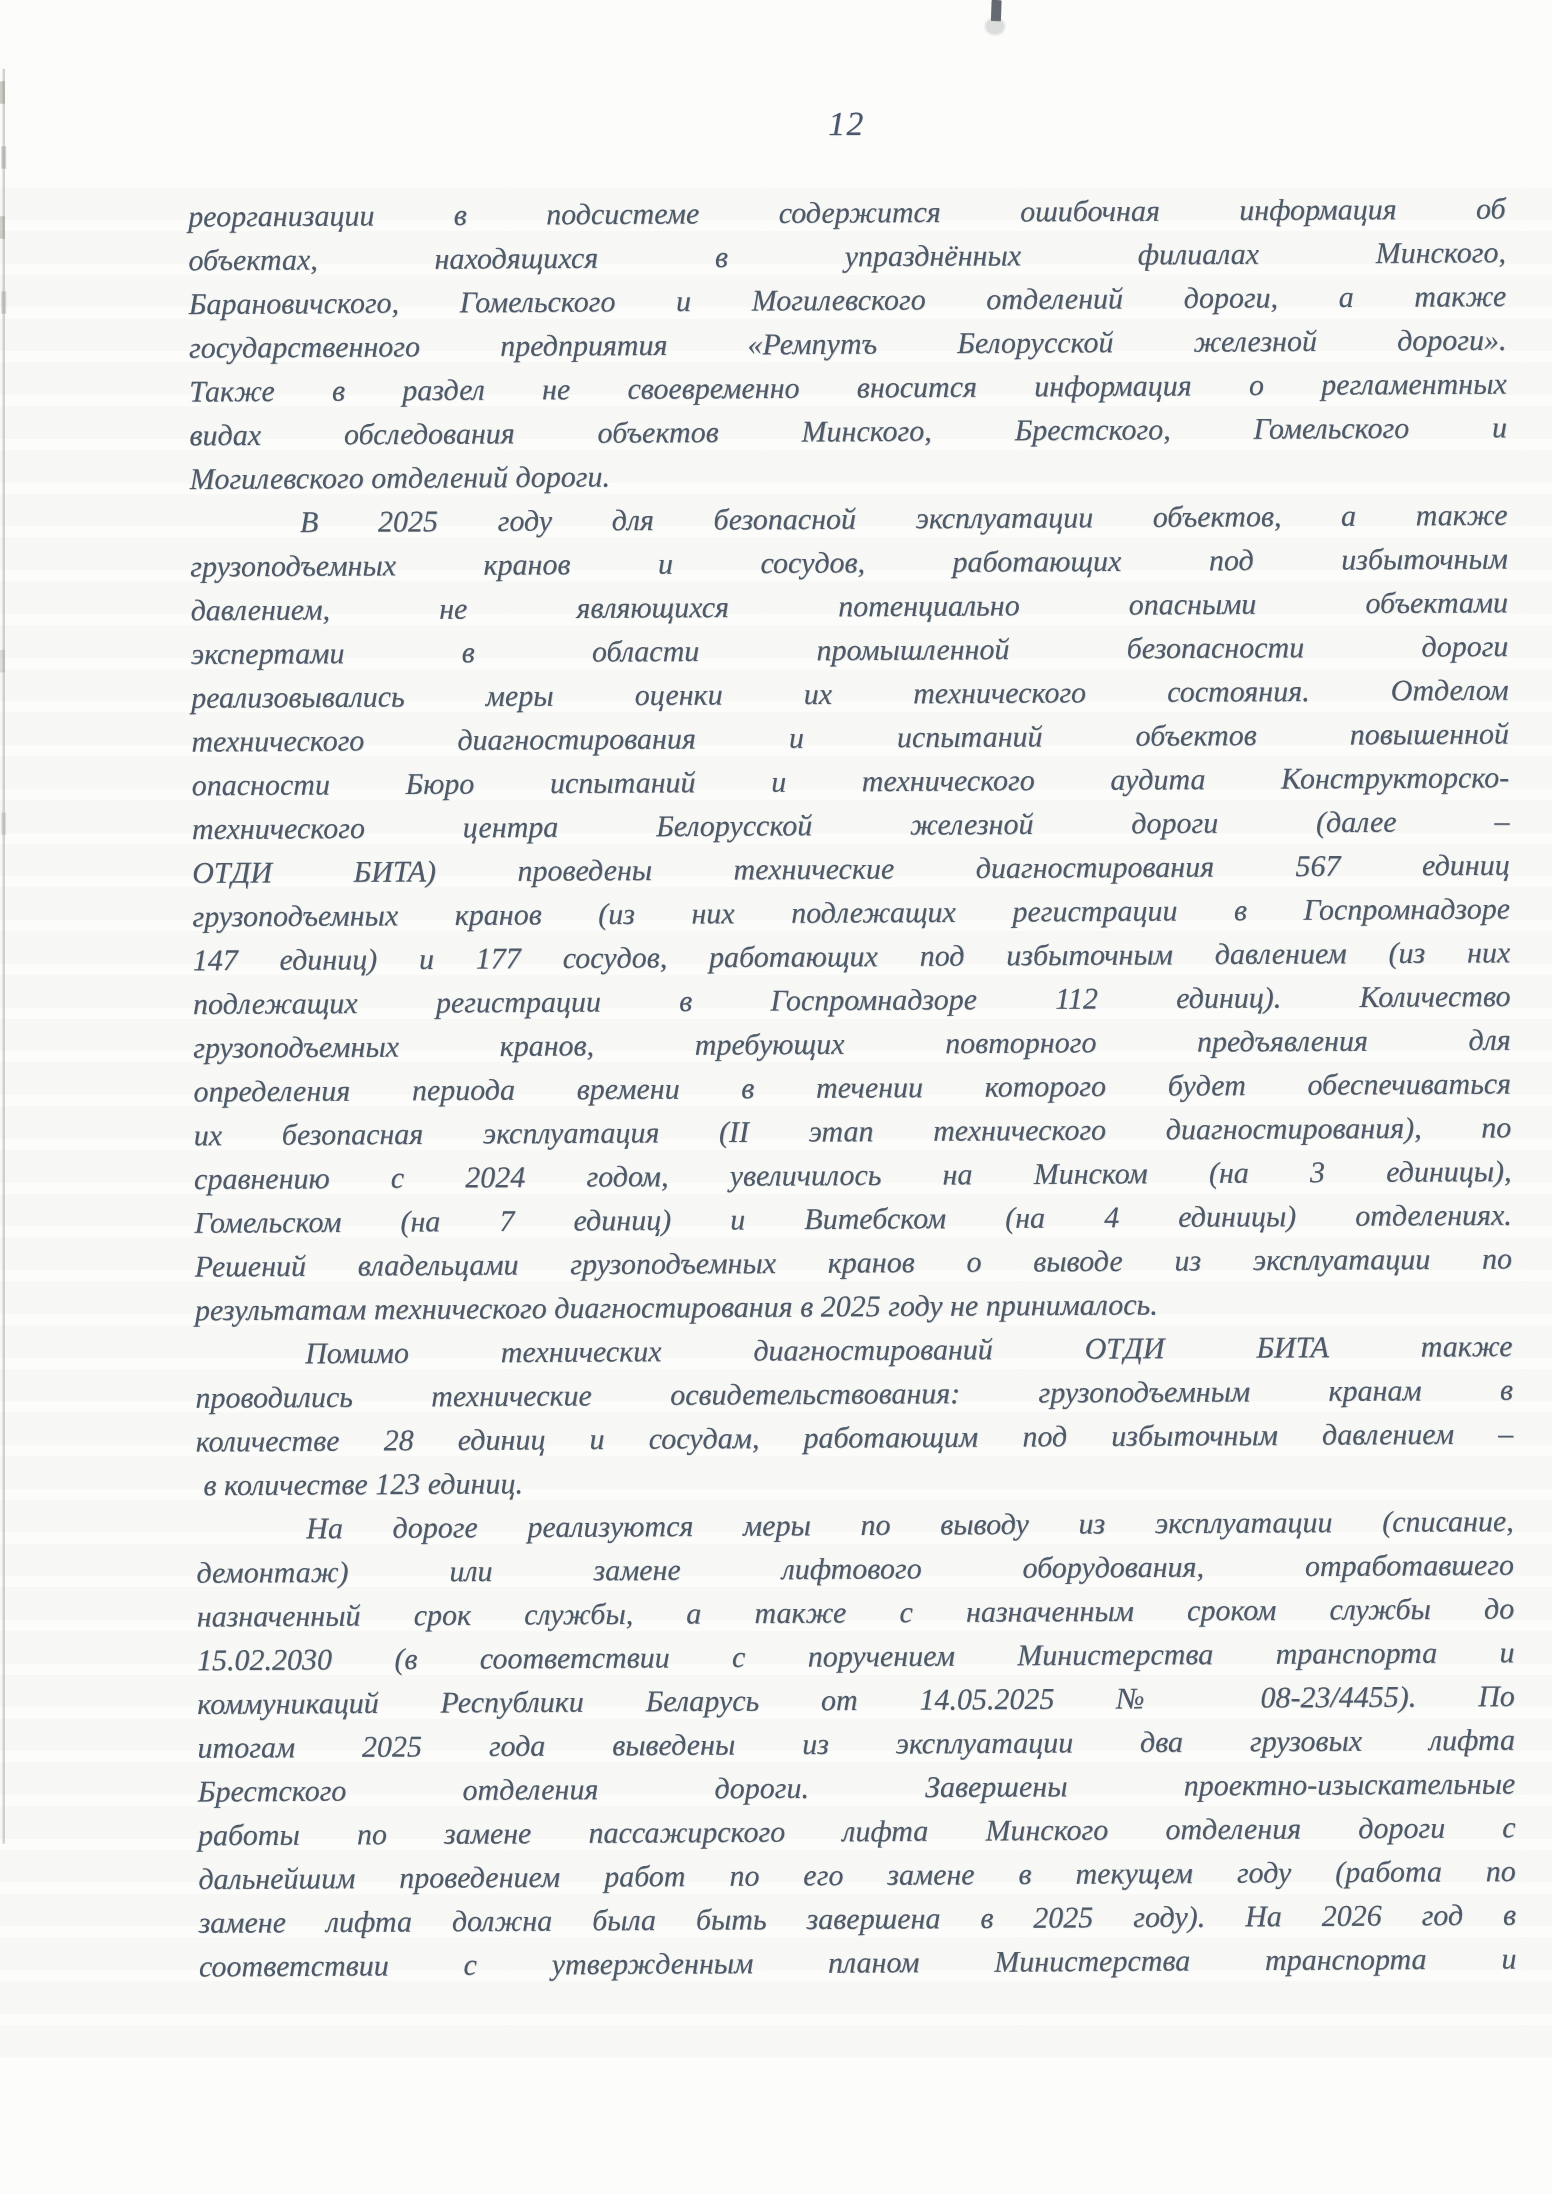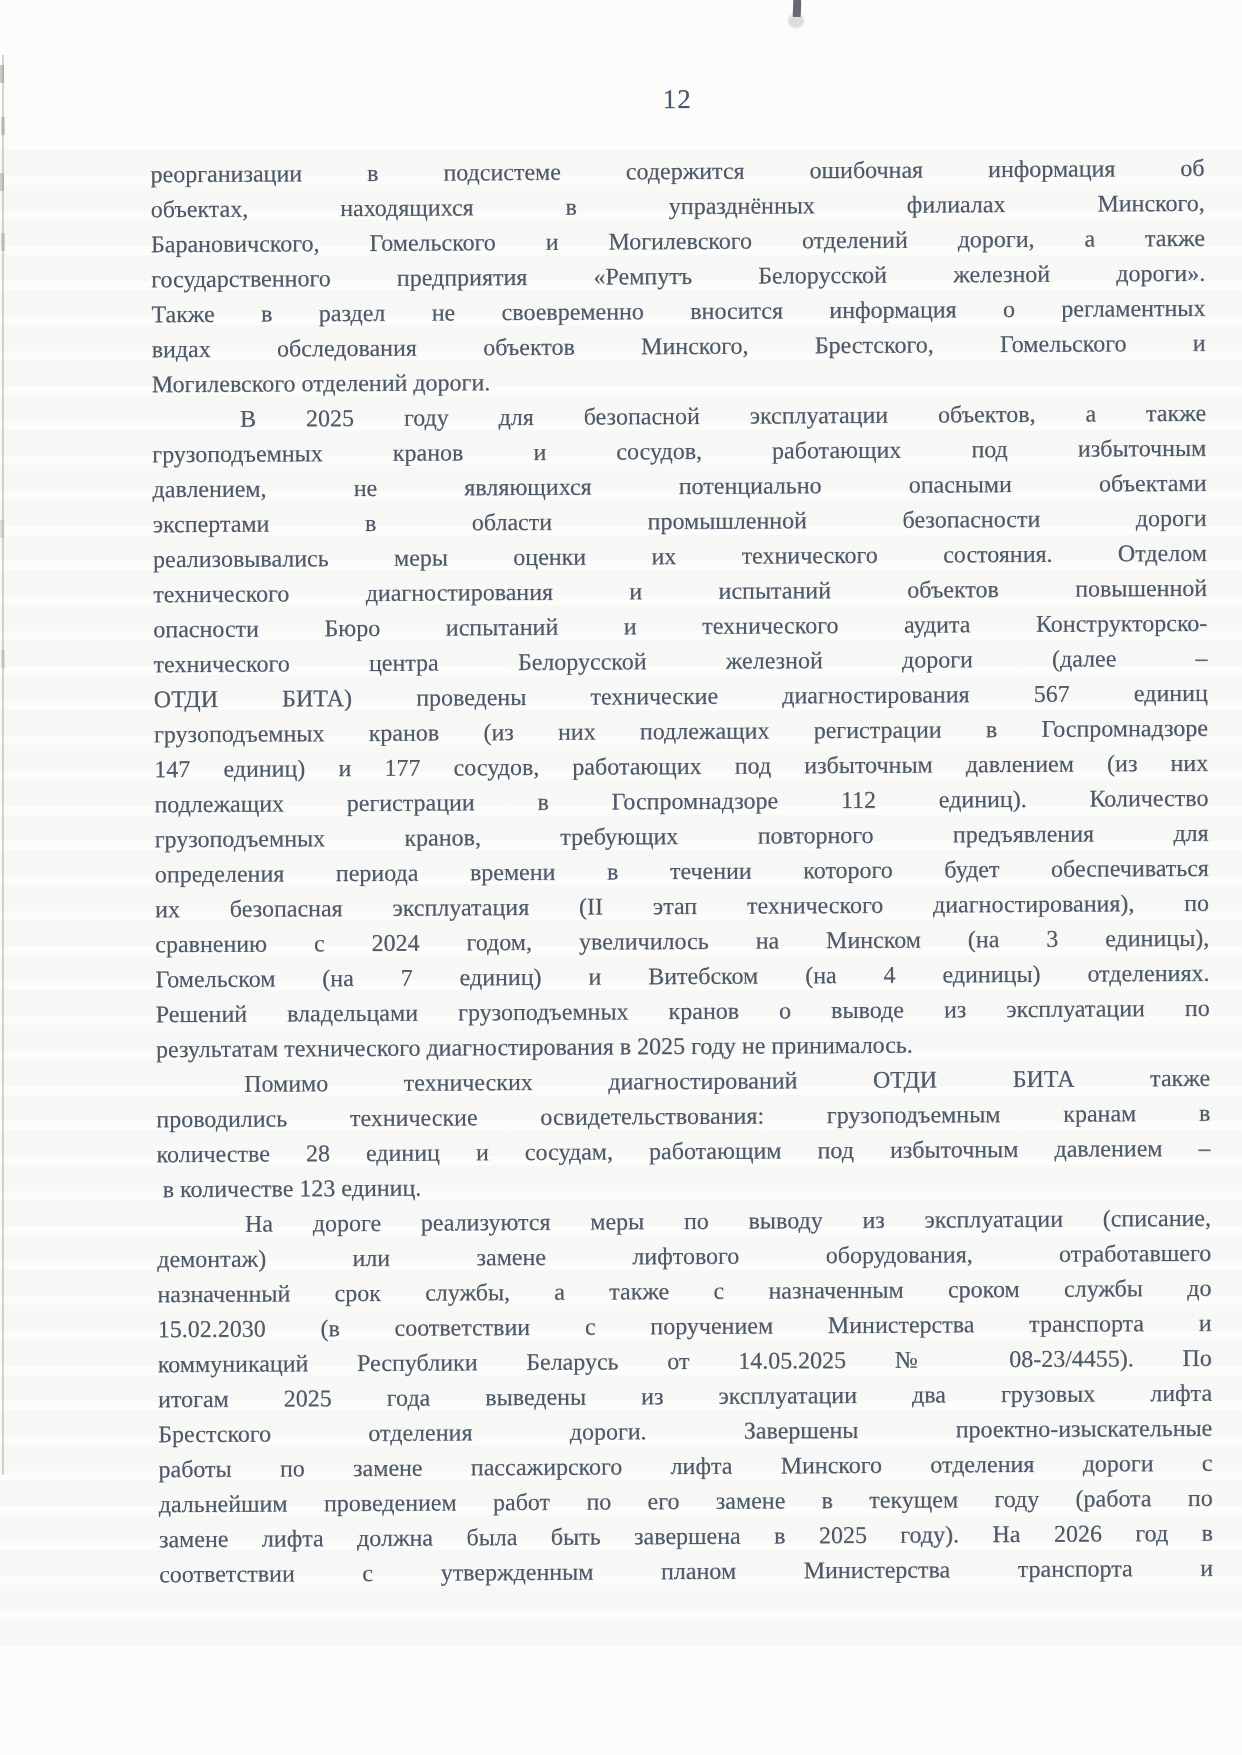--- a/index.html
+++ b/index.html
@@ -7,20 +7,21 @@
     padding: 0;
     background: #ffffff;
   }
   .page {
     position: relative;
     width: 1242px;
     height: 1755px;
     background: #fcfcfa;
     overflow: hidden;
     font-family: "Liberation Serif", "DejaVu Serif", serif;
+    font-style: italic;
   }
   
   .scan-shading {
     position: absolute;
     left: 0; top: 150px;
     width: 100%; height: 1500px;
     background: repeating-linear-gradient(
       to bottom,
       rgba(120,120,112,0.035) 0px,
       rgba(120,120,112,0.035) 26px,

